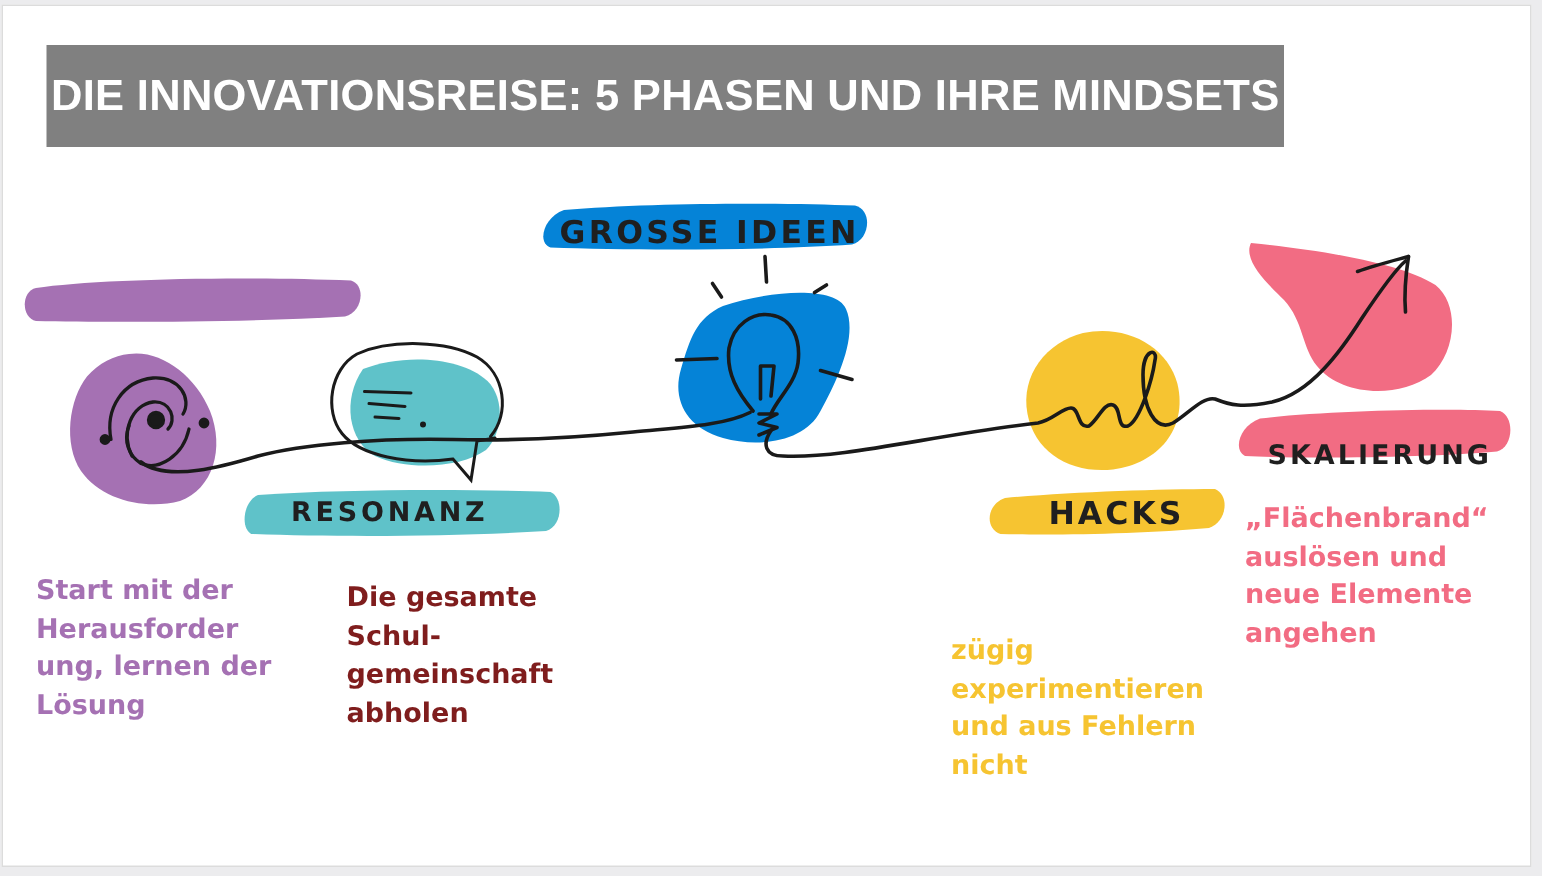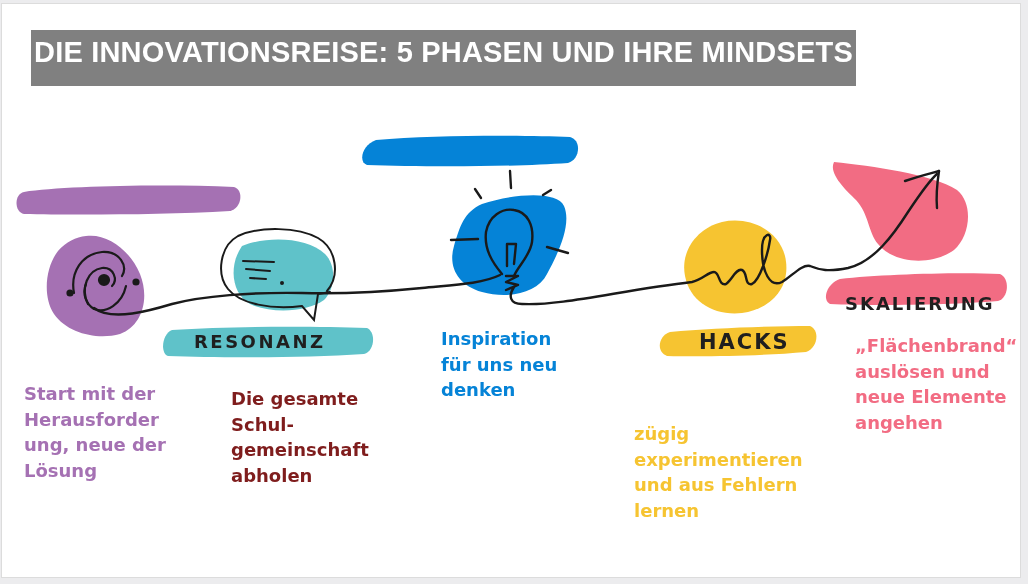--- a/index.html
+++ b/index.html
@@ -9,21 +9,21 @@
       font-family: "DejaVu Sans", sans-serif;
       position: relative;
     }
     .slide {
       position: absolute; left: 1px; top: 3px; width: 1020px; height: 575px;
       background: #ffffff; border: 1px solid #dcdcdc; box-sizing: border-box;
       overflow: hidden;
     }
     .title {
       position: absolute; left: 29px; top: 26px; height: 56px;
-      padding: 0 3px 0 3px;
+      padding: 12px 3px 0 3px;
       background: #808080; color: #ffffff;
       font-family: "Liberation Sans", sans-serif; font-weight: bold;
       font-size: 29px; line-height: 45px; letter-spacing: 0.2px;
       white-space: nowrap;
     }
     svg.art { position: absolute; left: 0; top: 0; }
     .label {
       position: absolute; font-family: "DejaVu Sans", sans-serif; font-weight: bold;
       color: #1f1f1f; white-space: nowrap; letter-spacing: 1.5px;
     }
@@ -88,35 +88,33 @@
              C758,276 766,250 768,236 C770,228 760,228 760,246 C760,268 768,284 780,278
              C790,272 800,260 808,262 C818,266 826,268 846,264 C872,258 892,230 906,208 C918,190 928,176 935,170" stroke="#1a1a1a" stroke-width="2.4" fill="none" stroke-linecap="round" stroke-linejoin="round"></path>
     <g stroke="#1a1a1a" stroke-width="2.4" fill="none" stroke-linecap="round">
       <path d="M903,177 C914,173 926,170 937,167"></path>
       <path d="M937,167 C935,180 934,192 935,204"></path>
     </g>
     <g fill="none"></g>
   </svg>
 
   <div class="label" style="left:192px; top:327px; font-size:18px; letter-spacing:2.5px;">RESONANZ</div>
+  <div class="label" style="left:371px; top:139px; font-size:21px; letter-spacing:2.2px;">GROSSE IDEEN</div>
   <div class="label" style="left:697px; top:326px; font-size:21px; letter-spacing:2px;">HACKS</div>
   <div class="label" style="left:843px; top:273px; font-size:18px; letter-spacing:2px;margin-top:16px;">SKALIERUNG</div>
 
   <div class="desc" style="left:22px; top:377px; color:#a571b3;">Start mit der
 Herausforder
-ung, neue der
+ung, lernen der
 Lösung</div>
   <div class="desc" style="left:229px; top:382px; color:#7f1d1d;">Die gesamte
 Schul-
 gemeinschaft
 abholen</div>
-  <div class="desc" style="left:439px; top:322px; color:#0583d7;">Inspiration
-für uns neu
-denken</div>
   <div class="desc" style="left:632px; top:417px; color:#f6c431;">zügig
 experimentieren
 und aus Fehlern
-lernen</div>
-  <div class="desc" style="left:828px; top:329px; color:#f26c83;margin-left:25px;">„Flächenbrand“
+nicht</div>
+  <div class="desc" style="left:828px; top:329px; color:#f26c83;">„Flächenbrand“
 auslösen und
 neue Elemente
 angehen</div>
 </div>
 
 </body></html>

